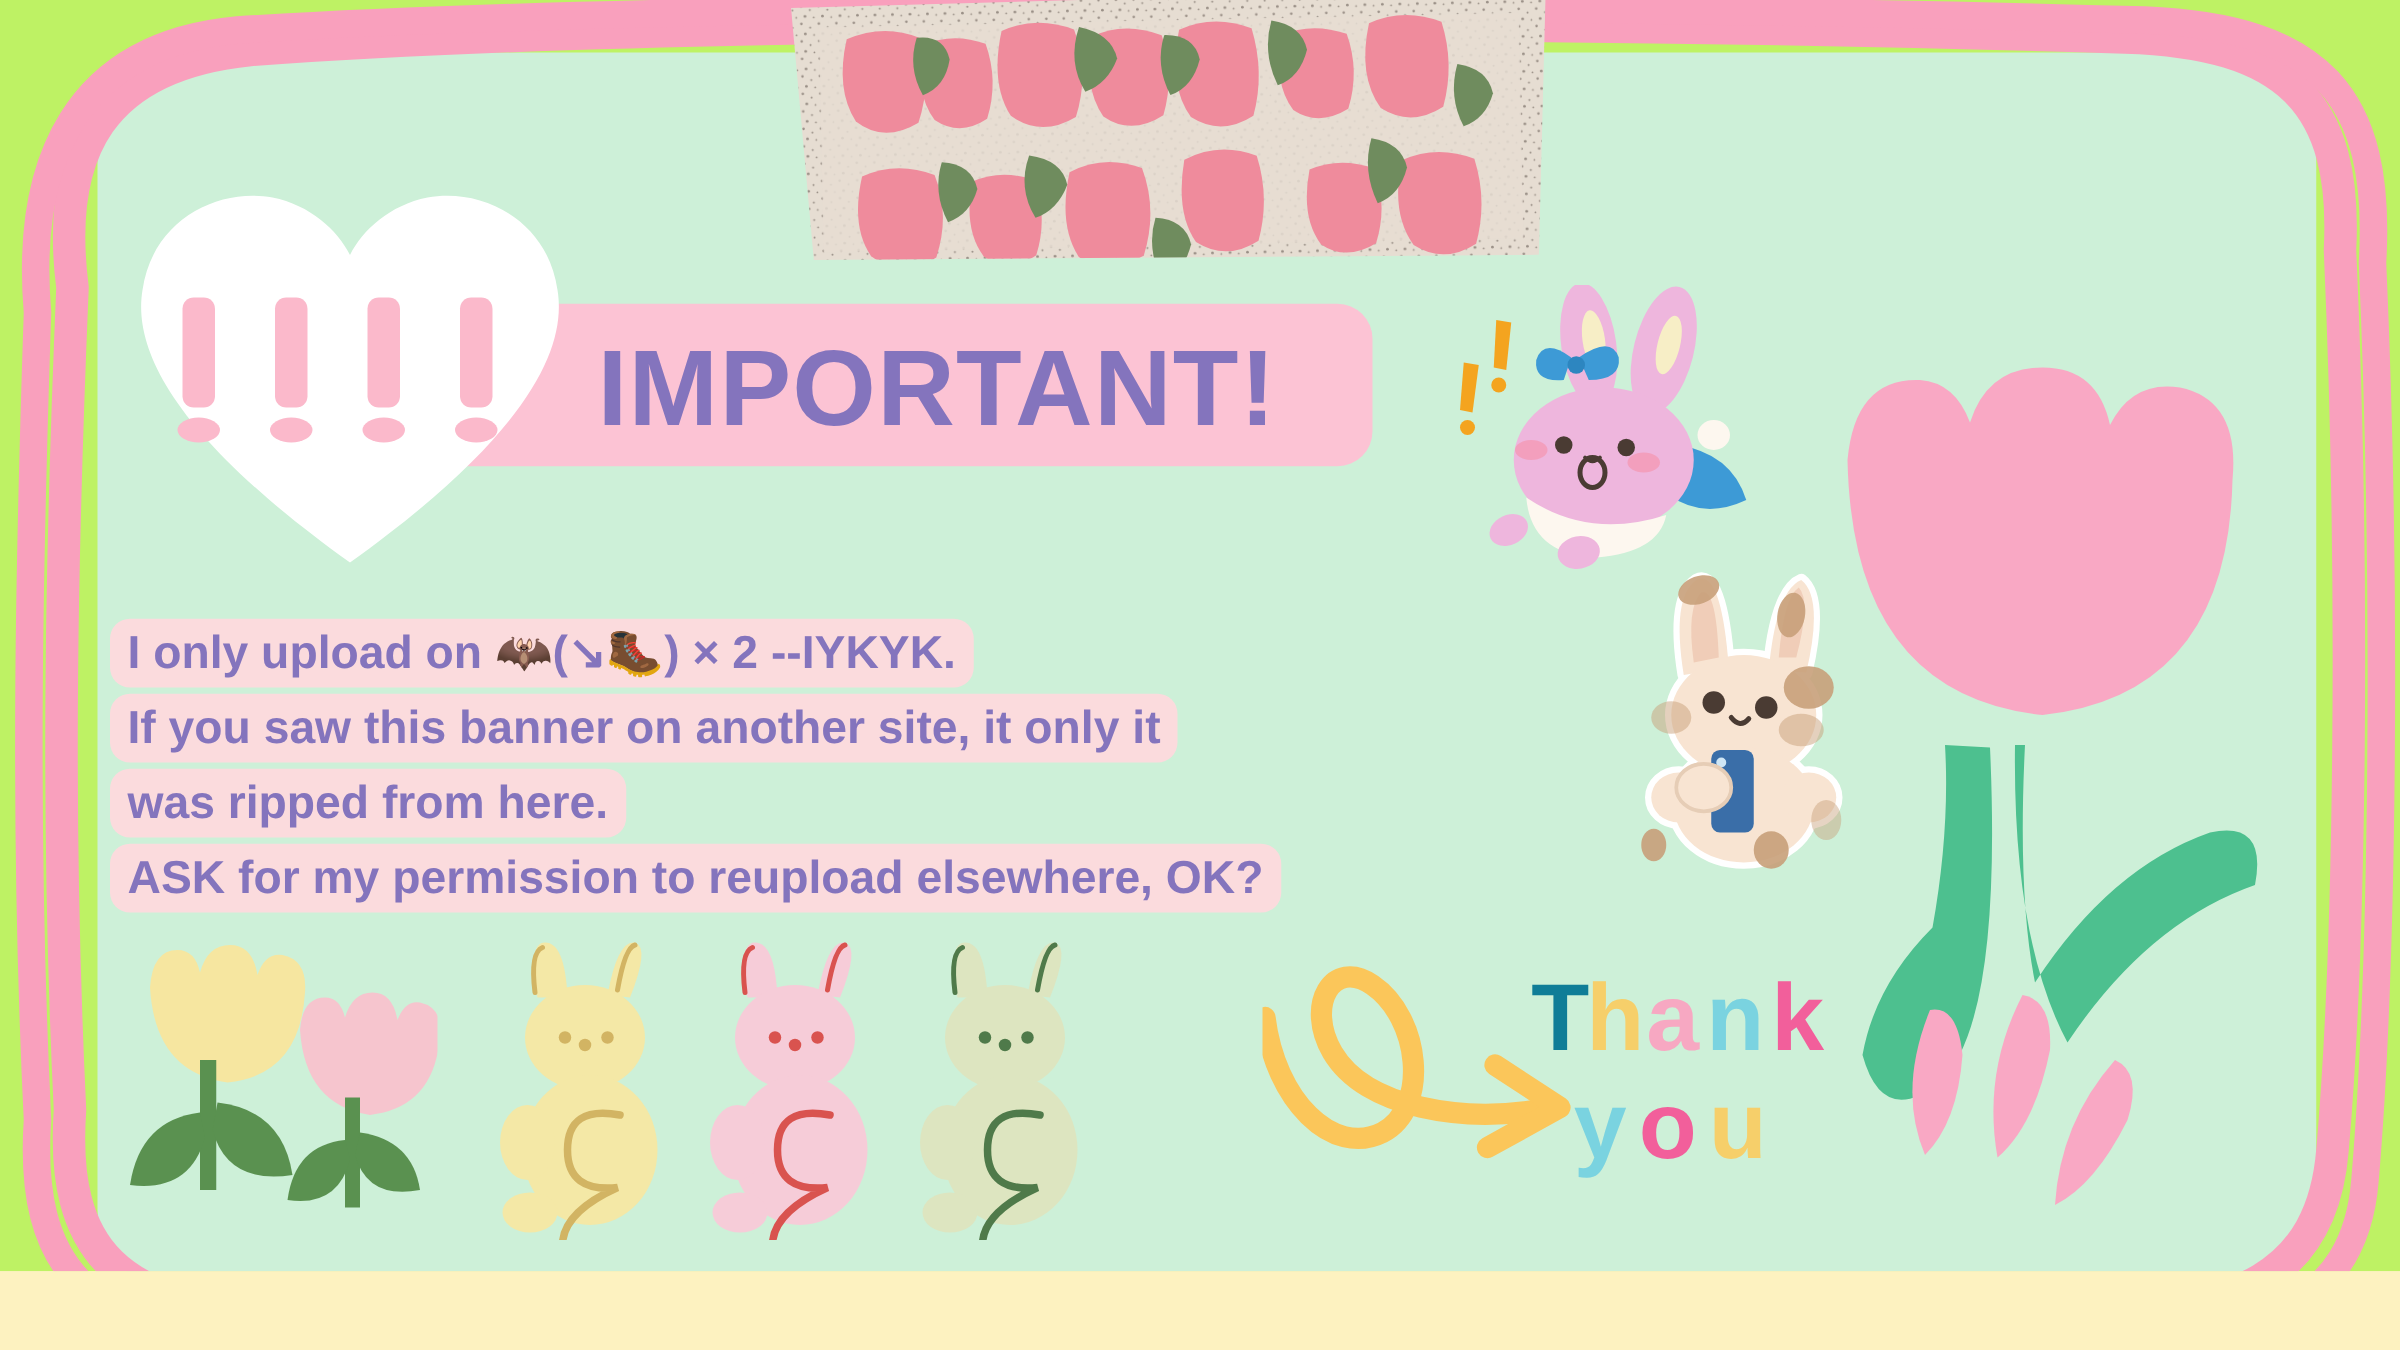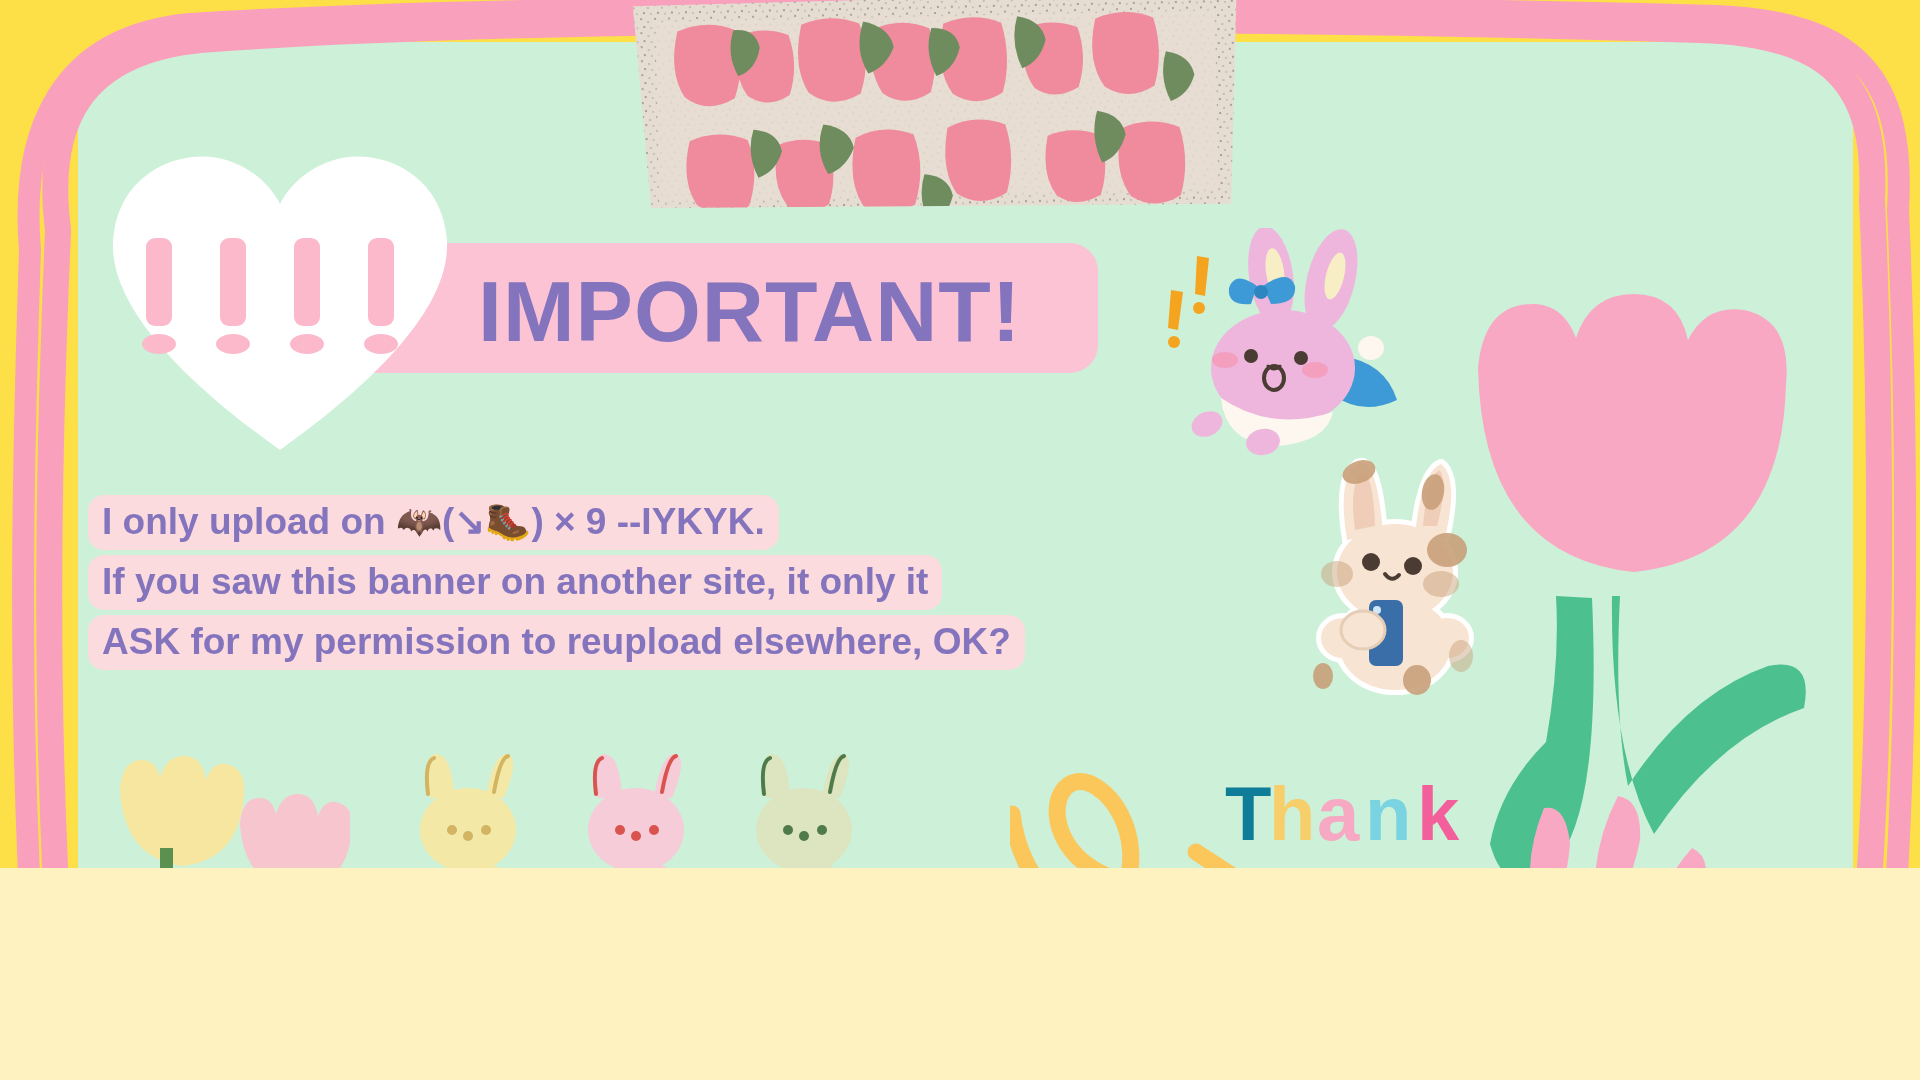--- a/index.html
+++ b/index.html
@@ -6,23 +6,23 @@
     margin: 0;
     padding: 0;
     background: #fdf2c0;
   }
   body {
     font-family: "Liberation Sans", sans-serif;
   }
   #banner {
     position: relative;
     width: 1920px;
-    height: 868px;
+    height: 1017px;
     overflow: hidden;
-    background: #fde047;
+    background: #bef264;
   }
 
   
   .frame-svg {
     position: absolute;
     left: 0; top: 0;
     width: 1920px; height: 1080px;
     pointer-events: none;
   }
 
@@ -187,22 +187,23 @@
       <ellipse cx="207" cy="204" rx="17" ry="10"></ellipse>
       <rect x="268" y="98" width="26" height="88" rx="9"></rect>
       <ellipse cx="281" cy="204" rx="17" ry="10"></ellipse>
     </g>
   </svg>
 
   <div id="important-pill"></div>
   <div id="important-text">IMPORTANT!</div>
 
   <div id="body-block">
-    <span class="line"><span class="txt">I only upload on 🦇(↘🥾) × 9 --IYKYK.</span></span>
+    <span class="line"><span class="txt">I only upload on 🦇(↘🥾) × 2 --IYKYK.</span></span>
     <span class="line"><span class="txt">If you saw this banner on another site, it only it</span></span>
+    <span class="line"><span class="txt">was ripped from here.</span></span>
     <span class="line"><span class="txt">ASK for my permission to reupload elsewhere, OK?</span></span>
   </div>
 
   <svg class="sticker" id="flying-bunny" viewBox="0 0 250 250">
     <g fill="#f4a41f">
       <path d="M32 28 l12 2 l-4 38 l-10 -2 Z"></path>
         <circle cx="34" cy="80" r="6"></circle>
       <path d="M6 62 l12 2 l-5 38 l-10 -2 Z"></path>
         <circle cx="9" cy="114" r="6"></circle>
     </g>

